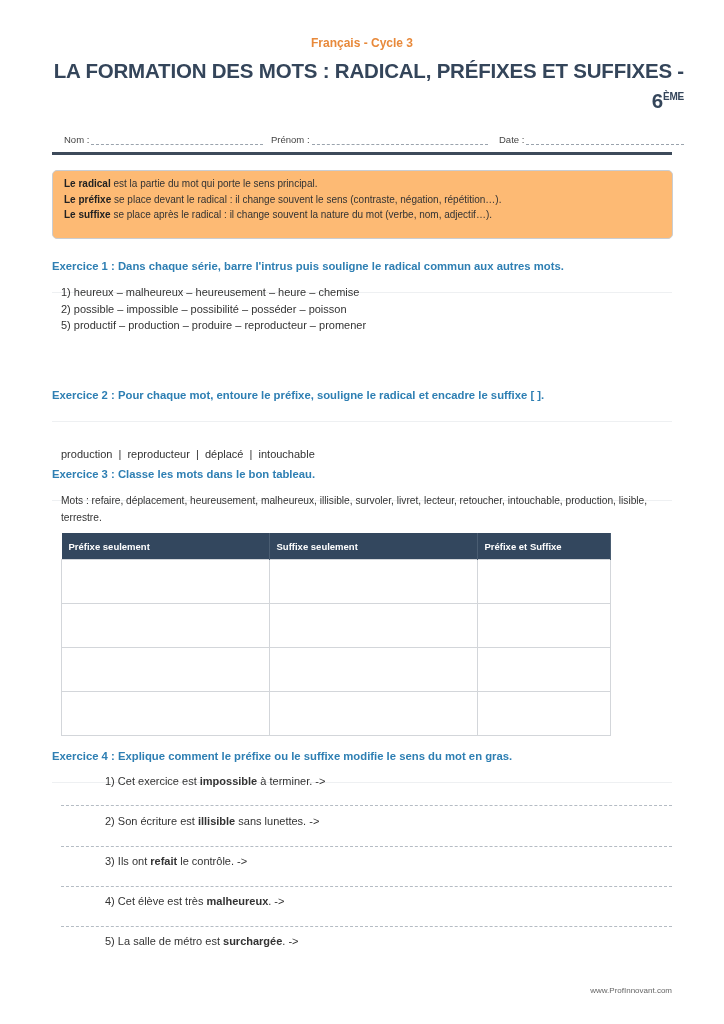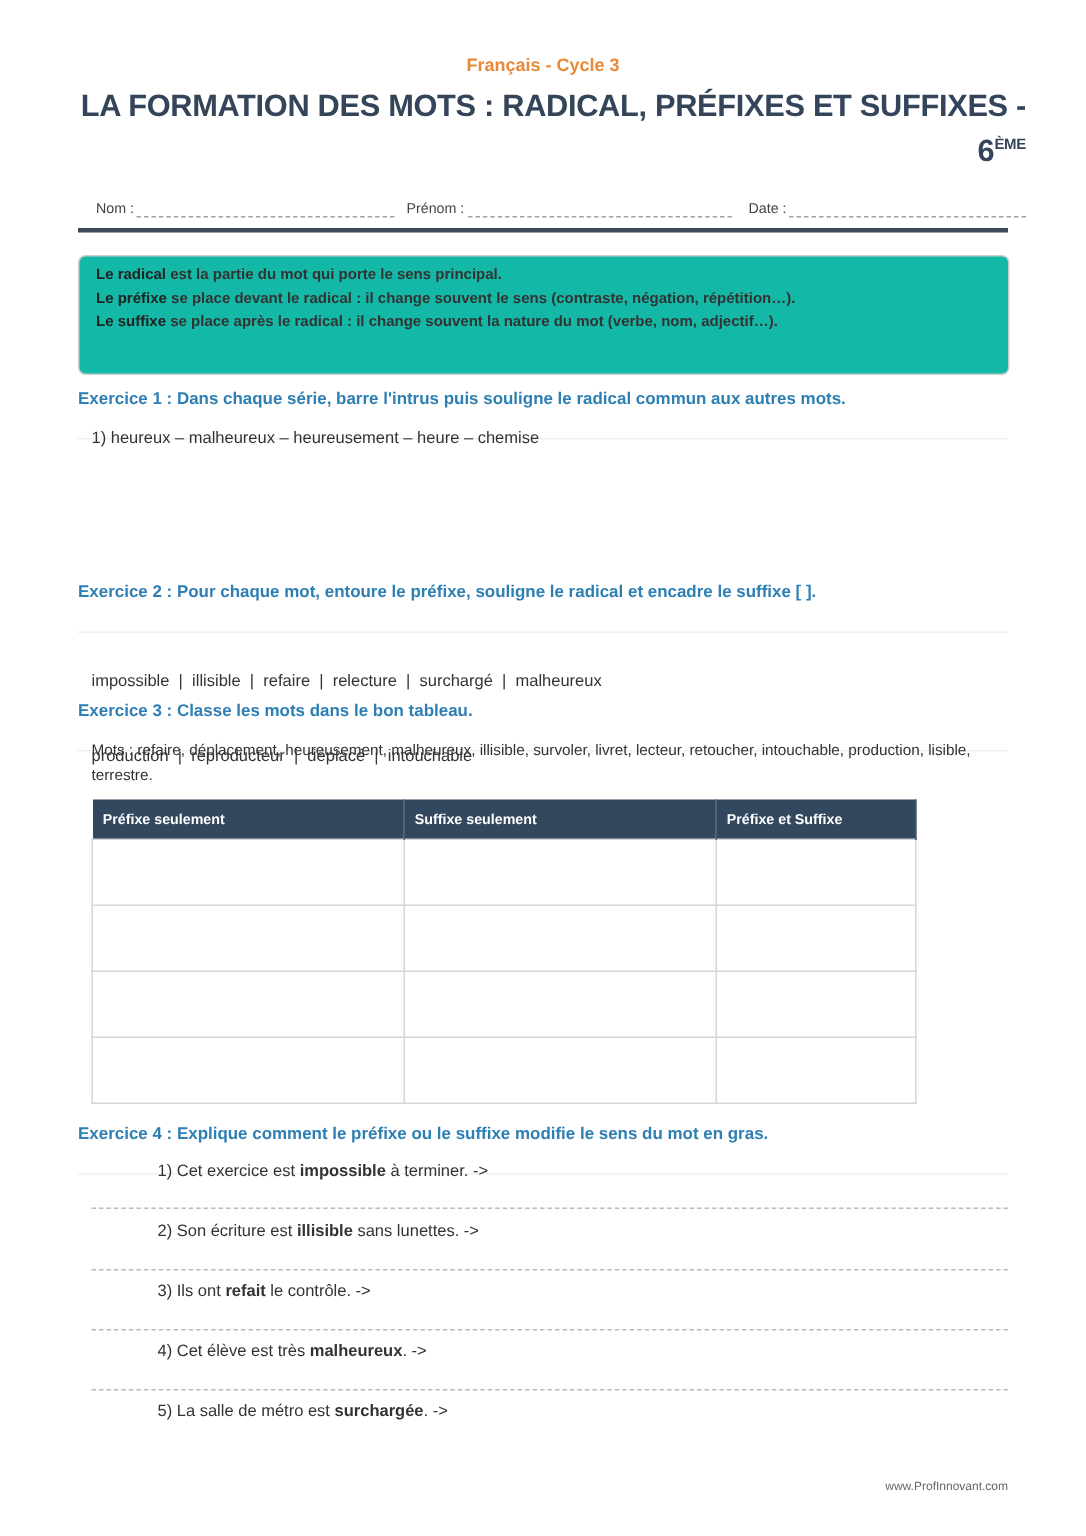--- a/index.html
+++ b/index.html
@@ -22,22 +22,22 @@
       font-size: 9.5px; color: #444; display: flex;
     }
     .idfield { display: flex; align-items: flex-end; }
     .idfield .lbl { white-space: nowrap; }
     .idfield .dots { border-bottom: 1px dashed #9aa3ad; height: 9px; margin-left: 2px; }
     .rule {
       position: absolute; top: 152px; left: 52px; width: 620px; height: 3px; background: #3d4a5a;
     }
     .defbox {
       position: absolute; top: 170px; left: 52px; width: 608px; height: 56px;
-      border: 1px solid #c9cdd2; border-radius: 5px; background: #14b8a6;
-      padding: 5px 0 17px 11px; font-size: 10px; line-height: 15.5px; color: #333; font-weight: bold;
+      border: 1px solid #c9cdd2; border-radius: 5px; background: #fdba74;
+      padding: 5px 0 6px 11px; font-size: 10px; line-height: 15.5px; color: #333;
     }
     .defbox b { color: #222; }
     .ex-title {
       position: absolute; left: 52px; width: 620px;
       color: #2e7fb3; font-weight: bold; font-size: 11.3px;
       padding-bottom: 20px; border-bottom: 1px solid #eef0f2;
     }
     .ex-body {
       position: absolute; left: 61px; width: 615px; font-size: 11px; color: #333; line-height: 16.6px;
     }
@@ -87,25 +87,26 @@
 
 <div class="defbox">
   <div><b>Le radical</b><span> est la partie du mot qui porte le sens principal.</span></div>
   <div><b>Le préfixe</b><span> se place devant le radical : il change souvent le sens (contraste, négation, répétition…).</span></div>
   <div><b>Le suffixe</b><span> se place après le radical : il change souvent la nature du mot (verbe, nom, adjectif…).</span></div>
 </div>
 
 <div class="ex-title" style="top:260px">Exercice 1 : Dans chaque série, barre l'intrus puis souligne le radical commun aux autres mots.</div>
 <div class="ex-body" style="top:284px">
   <div>1) heureux – malheureux – heureusement – heure – chemise</div>
+  <div>2) possible – impossible – possibilité – posséder – poisson</div>
+  <div>5) productif – production – produire – reproducteur – promener</div>
 </div>
 
 <div class="ex-title" style="top:389px">Exercice 2 : Pour chaque mot, entoure le préfixe, souligne le radical et encadre le suffixe [ ].</div>
 <div class="ex-body" style="top:413px; white-space:pre">
-  <div>impossible  |  illisible  |  refaire  |  relecture  |  surchargé  |  malheureux</div>
   <div>production  |  reproducteur  |  déplacé  |  intouchable</div>
 </div>
 
 <div class="ex-title" style="top:468px">Exercice 3 : Classe les mots dans le bon tableau.</div>
 <div class="ex-body" style="top:492px; font-size:10.2px; line-height:17px; width:612px">Mots : refaire, déplacement, heureusement, malheureux, illisible, survoler, livret, lecteur, retoucher, intouchable, production, lisible, terrestre.</div>
 
 <table class="classify">
   <thead>
     <tr>
       <th style="width:193px">Préfixe seulement</th>

